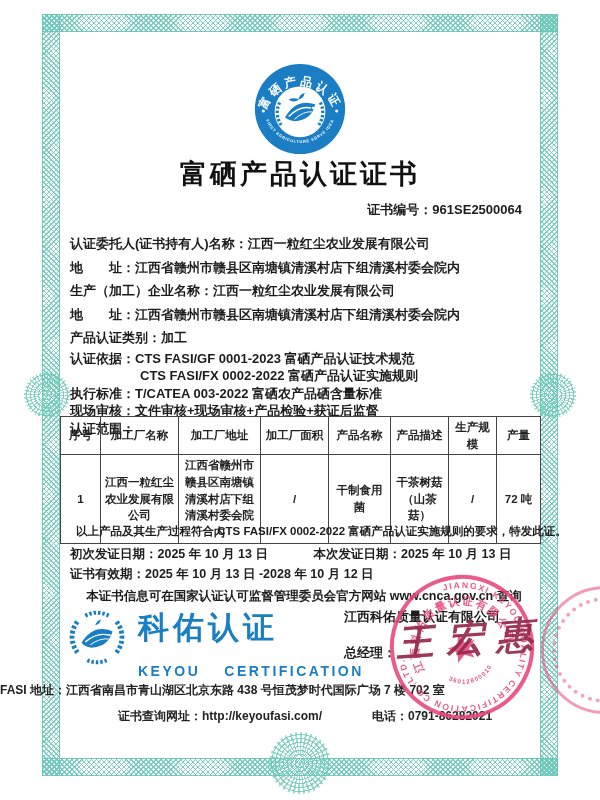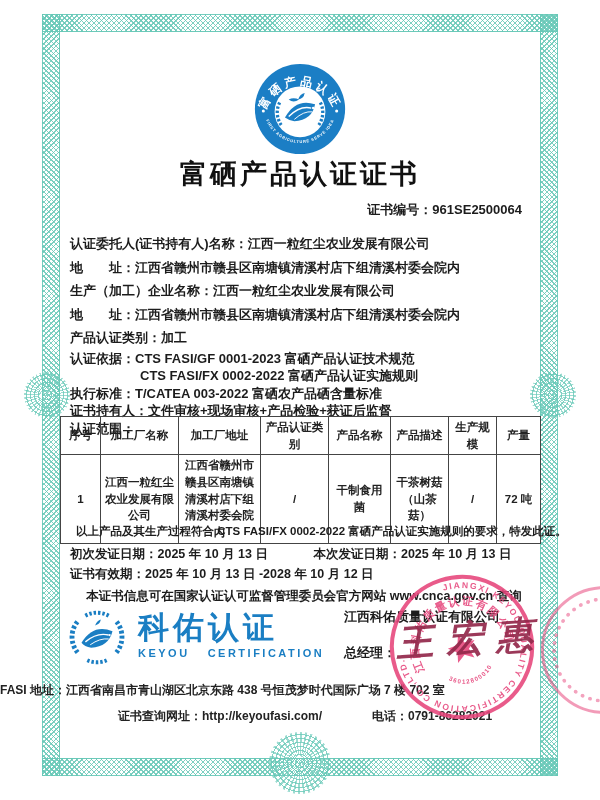--- a/index.html
+++ b/index.html
@@ -56,21 +56,21 @@
   .statement { left:76px; top:524px; font-size:11.5px; font-weight:700; white-space:nowrap; }
   .dates1 { left:70px; top:546px; font-size:12.5px; font-weight:700; white-space:nowrap; }
   .dates1 .second { margin-left:42px; }
   .dates2 { left:70px; top:566px; font-size:12.5px; font-weight:700; white-space:nowrap; }
   .queryline { left:0; right:0; top:588px; text-align:center; font-size:12.5px; font-weight:700;padding-left:8px; }
   
   .keyou { left:66px; top:606px; display:flex; align-items:flex-start; gap:10px; }
   .keyou-emblem { width:62px; height:62px; }
   .keyou-texts { padding-top:6px; }
   .keyou-cn { font-size:31px; font-weight:900; color:#1a7ec3; letter-spacing:4px; line-height:1; }
-  .keyou-en { margin-top:4px; font-size:11px; font-weight:700; color:#1a7ec3; letter-spacing:2.5px; display:flex; gap:18px; }
+  .keyou-en { margin-top:20px; font-size:14px; font-weight:700; color:#1a7ec3; letter-spacing:2.5px; display:flex; gap:24px; }
   .company { left:344px; top:608px; font-size:13px; font-weight:700; white-space:nowrap; }
   .gmline { left:344px; top:644px; font-size:13px; font-weight:700; }
   .signature {
     left:396px; top:614px; font-family:"DejaVu Serif",serif; font-style:italic;
     font-weight:700; font-size:37px; letter-spacing:13px; color:#93294b;
     transform:rotate(-4deg); z-index:4; opacity:.92; white-space:nowrap;
   }
   .seal { left:387px; top:572px; width:150px; height:150px; opacity:.88; z-index:3; }
   .partial-stamp {
     left:541px; top:586px; width:128px; height:128px; border-radius:50%;
@@ -134,41 +134,41 @@
 
     <div class="abs fields">
       <div class="fline"><span>认证委托人(证书持有人)名称：</span><span>江西一粒红尘农业发展有限公司</span></div>
       <div class="fline"><span>地　　址：</span><span>江西省赣州市赣县区南塘镇清溪村店下组清溪村委会院内</span></div>
       <div class="fline"><span>生产（加工）企业名称：</span><span>江西一粒红尘农业发展有限公司</span></div>
       <div class="fline"><span>地　　址：</span><span>江西省赣州市赣县区南塘镇清溪村店下组清溪村委会院内</span></div>
       <div class="fline"><span>产品认证类别：</span><span>加工</span></div>
       <div class="fline tight"><span>认证依据：</span><span>CTS FASI/GF 0001-2023 富硒产品认证技术规范</span></div>
       <div class="fline tight indent"><span>CTS FASI/FX 0002-2022 富硒产品认证实施规则</span></div>
       <div class="fline tight"><span>执行标准：</span><span>T/CATEA 003-2022 富硒农产品硒含量标准</span></div>
-      <div class="fline tight"><span>证书持有人：</span><span>文件审核+现场审核+产品检验+获证后监督</span></div>
+      <div class="fline tight"><span>现场审核：</span><span>文件审核+现场审核+产品检验+获证后监督</span></div>
       <div class="fline tight"><span>认证范围：</span></div>
     </div>
 
     <table class="abs scope-table">
       <colgroup>
         <col style="width:40px">
           <col style="width:78px">
           <col style="width:82px">
           <col style="width:68px">
         <col style="width:62px">
           <col style="width:58px">
           <col style="width:48px">
           <col style="width:44px">
       </colgroup>
       <tbody>
           <tr>
         <th>序号</th>
         <th>加工厂名称</th>
         <th>加工厂地址</th>
-        <th>产品认证类别</th>
+        <th>加工厂面积</th>
         <th>产品名称</th>
         <th>产品描述</th>
         <th>生产规模</th>
         <th>产量</th>
       </tr>
       <tr>
         <td>1</td>
         <td>江西一粒红尘农业发展有限公司</td>
         <td>江西省赣州市赣县区南塘镇清溪村店下组清溪村委会院内</td>
         <td>/</td>

